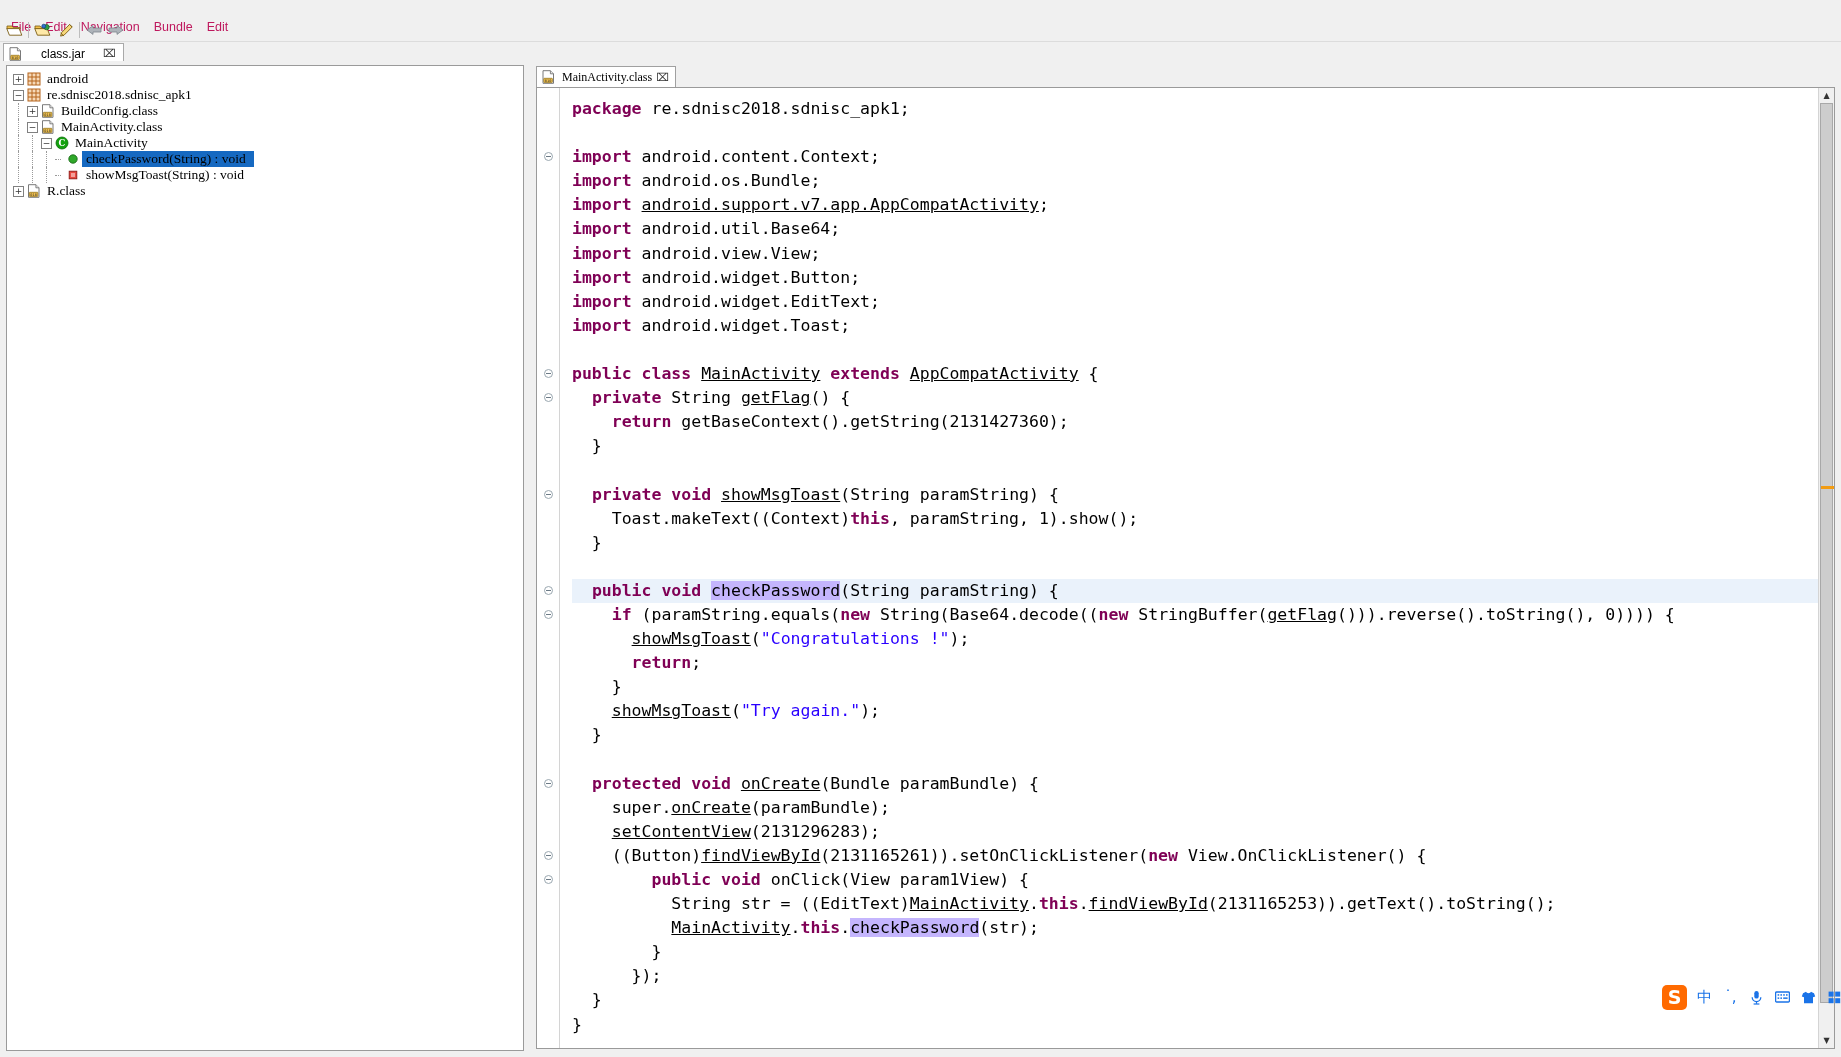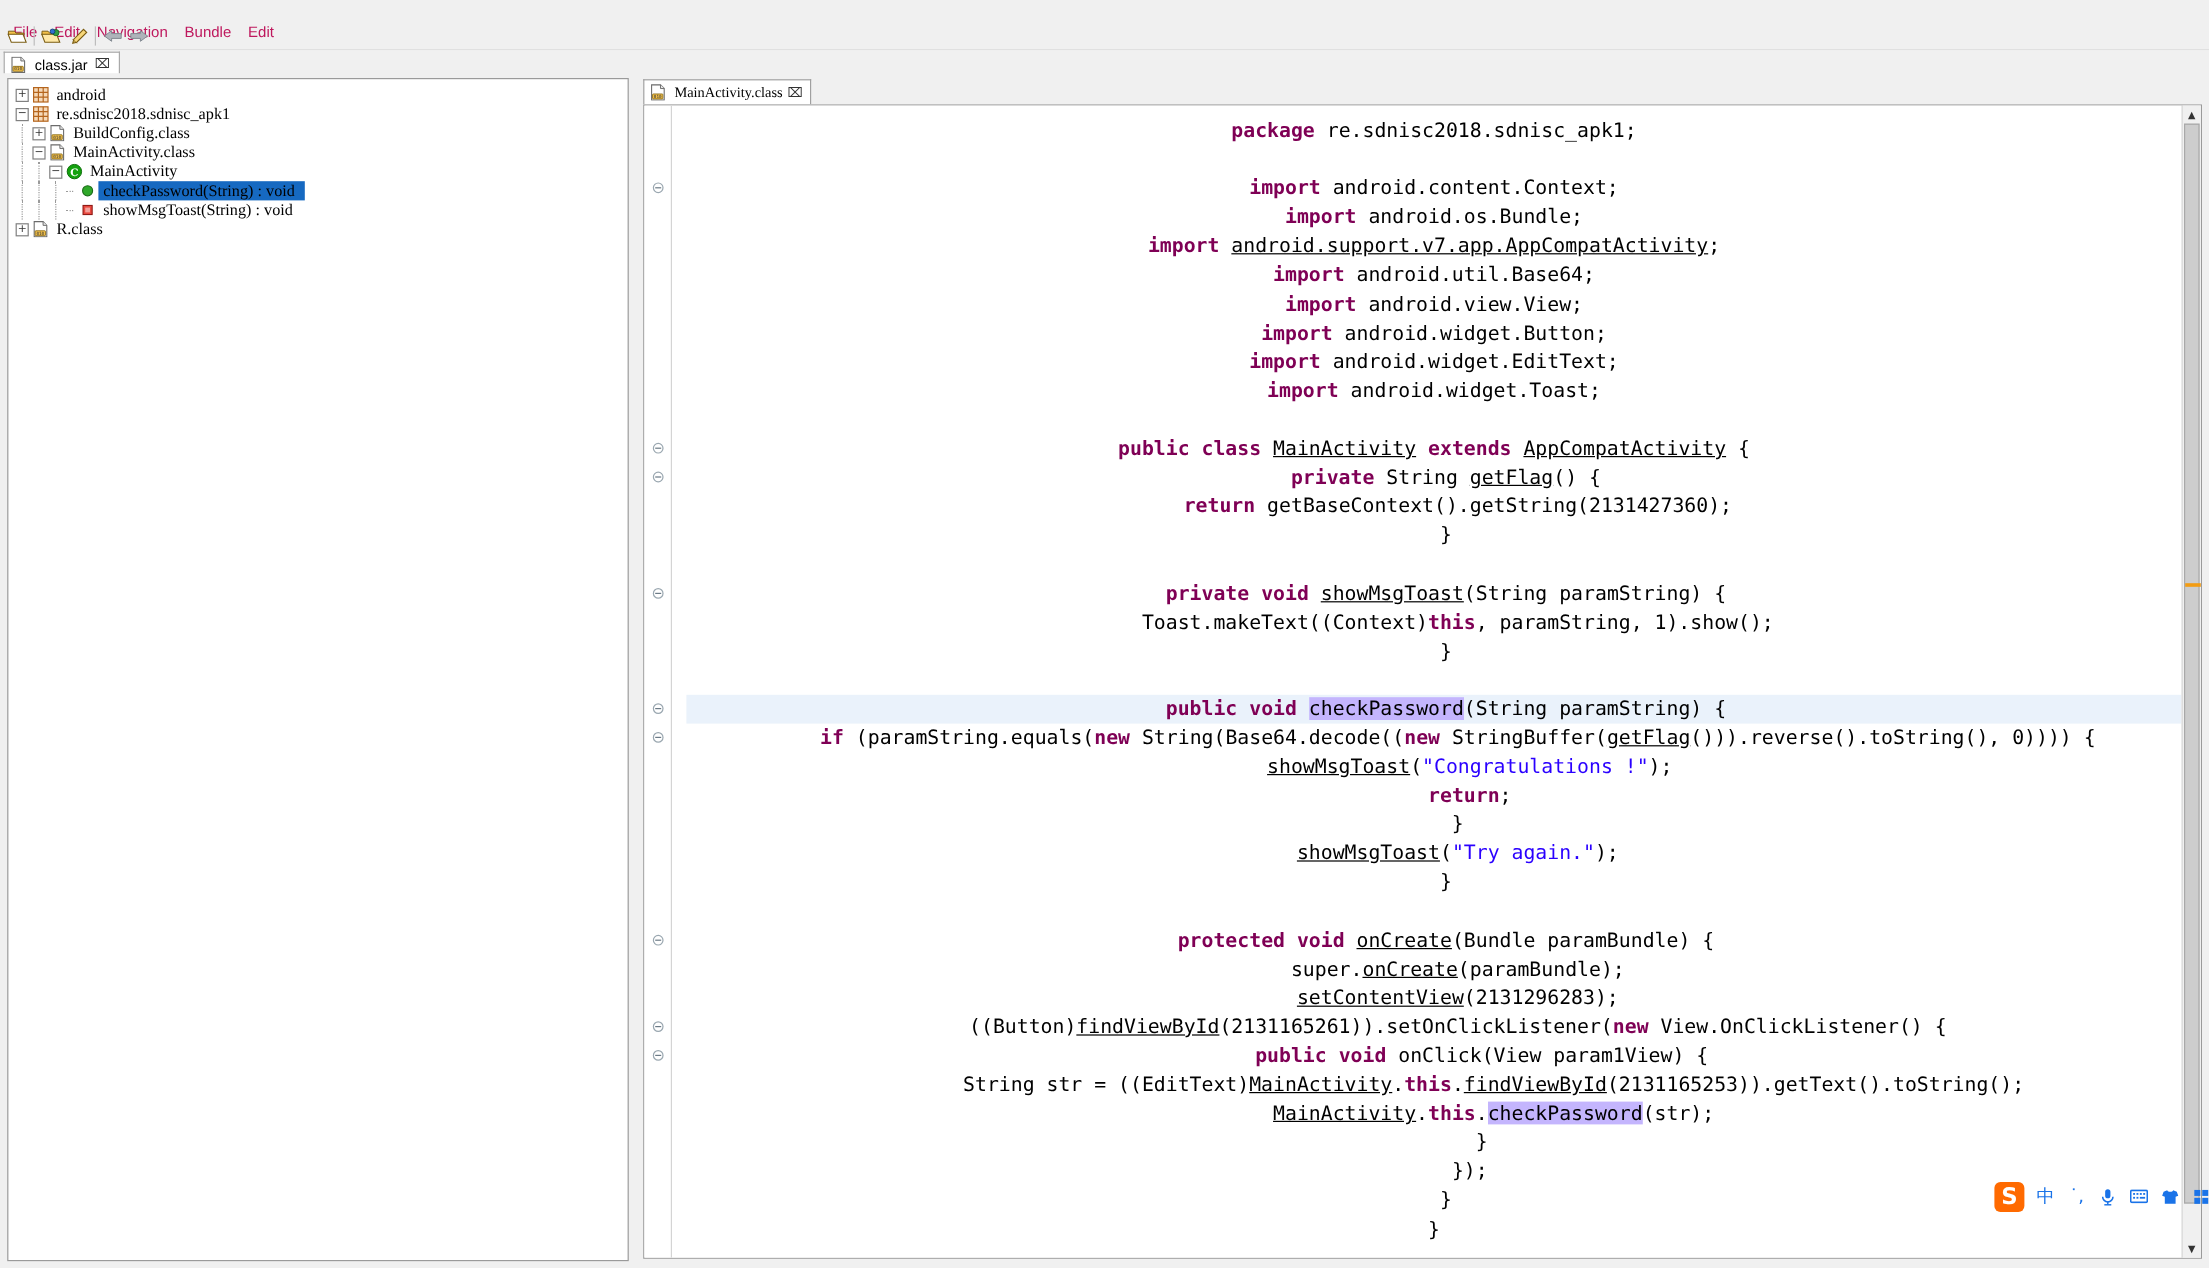--- a/index.html
+++ b/index.html
@@ -47,21 +47,21 @@
   
   #jartabs{
     height:21px;
     background:#f0f0f0;
     display:flex;align-items:flex-end;
     padding-left:3px;
     border-bottom:1px solid #a9a9a9;
   }
   .jtab{
     height:20px;
-    display:flex;align-items:center;gap:4px;
+    display:flex;align-items:center;gap:16px;
     padding:0 7px 0 5px;
     background:#ffffff;
     border:1px solid #a9a9a9;
     border-bottom:none;
     font-size:12px;
     box-sizing:border-box;
   }
   .jtab .xmark{font-size:11px;color:#333;margin-left:2px;}
   
   #main{
@@ -188,21 +188,21 @@
   #code{
     position:relative;
     font-family:"DejaVu Sans Mono", monospace;
     font-size:16.5px;
     line-height:24.1px;
     white-space:pre;
     padding:9px 0 0 12px;
     color:#000000;
     letter-spacing:0px;
   }
-  .ln{height:24.1px;position:relative;text-align:center;}
+  .ln{height:24.1px;position:relative;}
   .hl-line{background:#eaf2fb;}
   .kw{color:#7f0055;font-weight:bold;}
   .str{color:#2a00ff;}
   .lnk{text-decoration:underline;}
   .mark{background:#c4b5fd;}
   
   #vscroll{
     width:15px;flex:0 0 auto;
     background:#f0f0f0;
     border-left:1px solid #d4d4d4;

